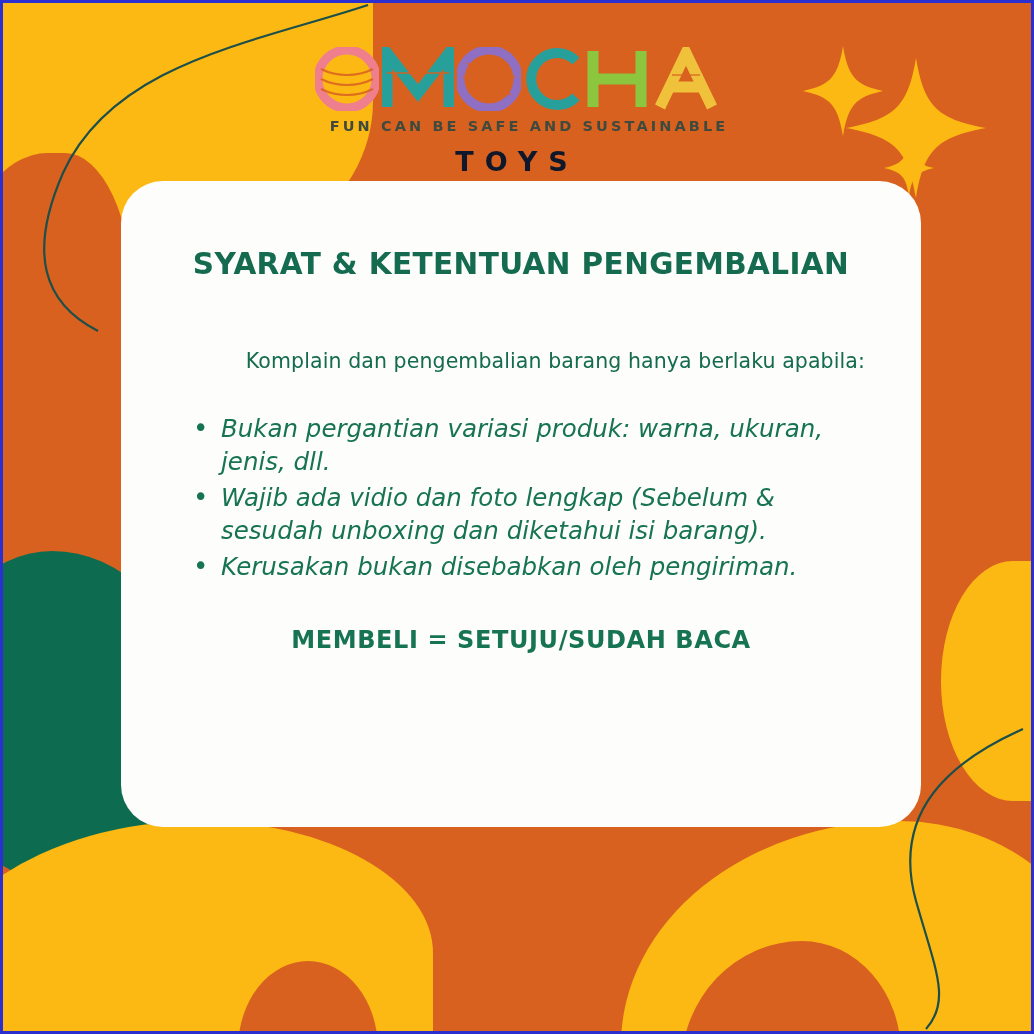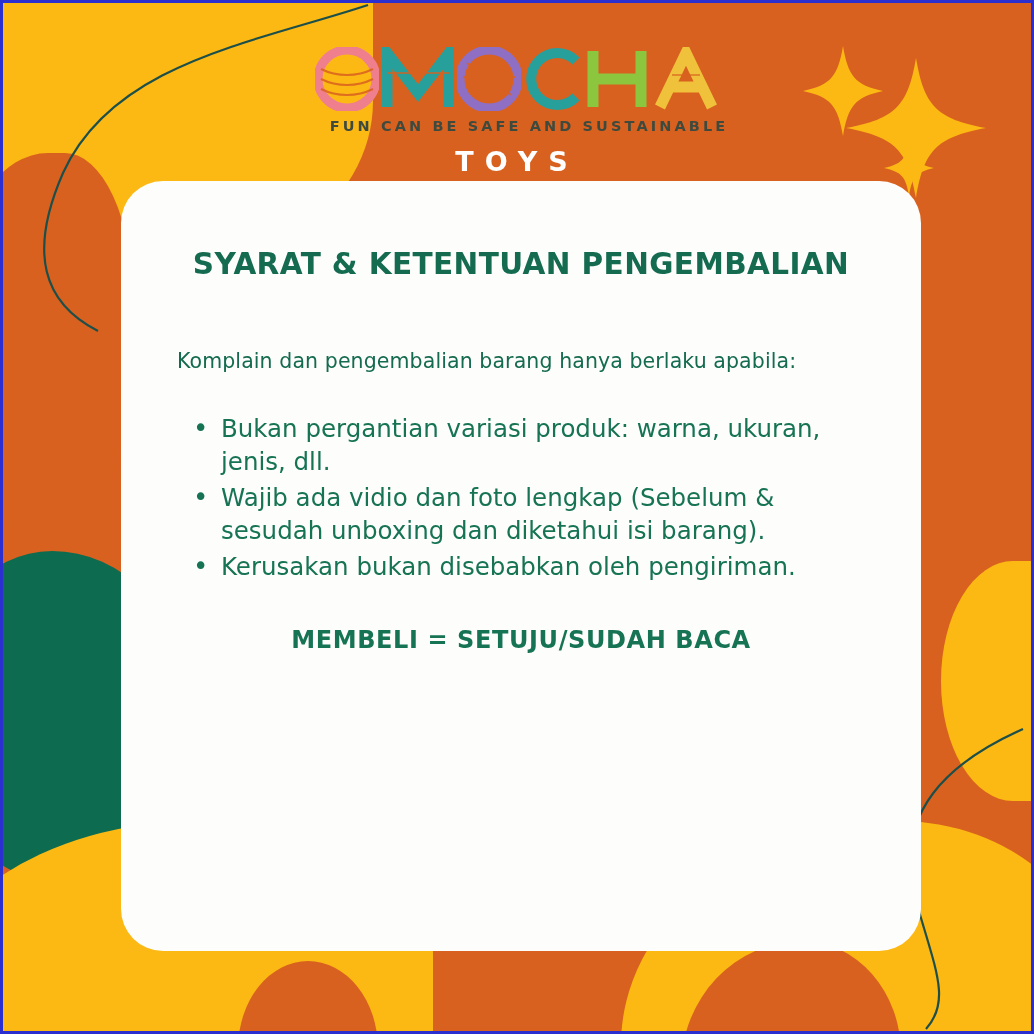--- a/index.html
+++ b/index.html
@@ -112,51 +112,52 @@
     font-weight: 700;
     color: #3f4a3e;
     font-family: "DejaVu Sans", sans-serif;
     padding-left: 24px;
   }
   .logo-toys {
     margin-top: 12px;
     font-size: 27px;
     letter-spacing: 11px;
     font-weight: 700;
-    color: #ffffff;
+    color: #0f172a;
   }
 
   
   .card {
     position: absolute;
     left: 118px; top: 178px;
-    width: 800px; height: 770px;
+    width: 800px; height: 646px;
     background: #fdfdfb;
     border-radius: 42px;
     padding: 52px 56px 0 56px;
   }
   .card-title {
     text-align: center;
     color: #146b4f;
     font-weight: 700;
     font-size: 29.5px;
     letter-spacing: 0.4px;
     margin-top: 14px;
   }
   .card-sub {
-    text-align: left;
+    text-align: right;
     color: #146b4f;
     font-size: 20.5px;
     margin-top: 68px;
     letter-spacing: 0.1px;
   }
   ul.points {
     list-style: none;
     margin: 40px 0 0 0;
     padding: 0 4px 0 12px;
+    font-style: italic;
   }
   ul.points li {
     position: relative;
     color: #167354;
     font-size: 24.5px;
     line-height: 1.33;
     padding-left: 32px;
     margin-bottom: 4px;
   }
   ul.points li::before {

